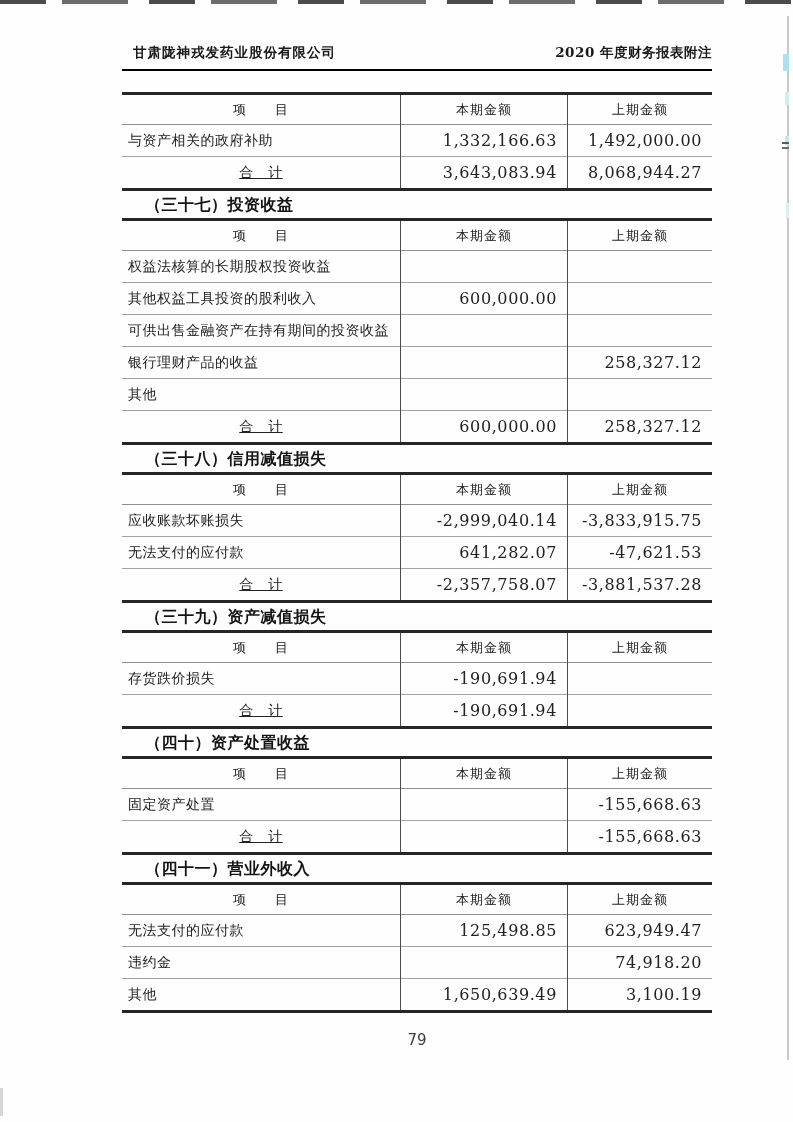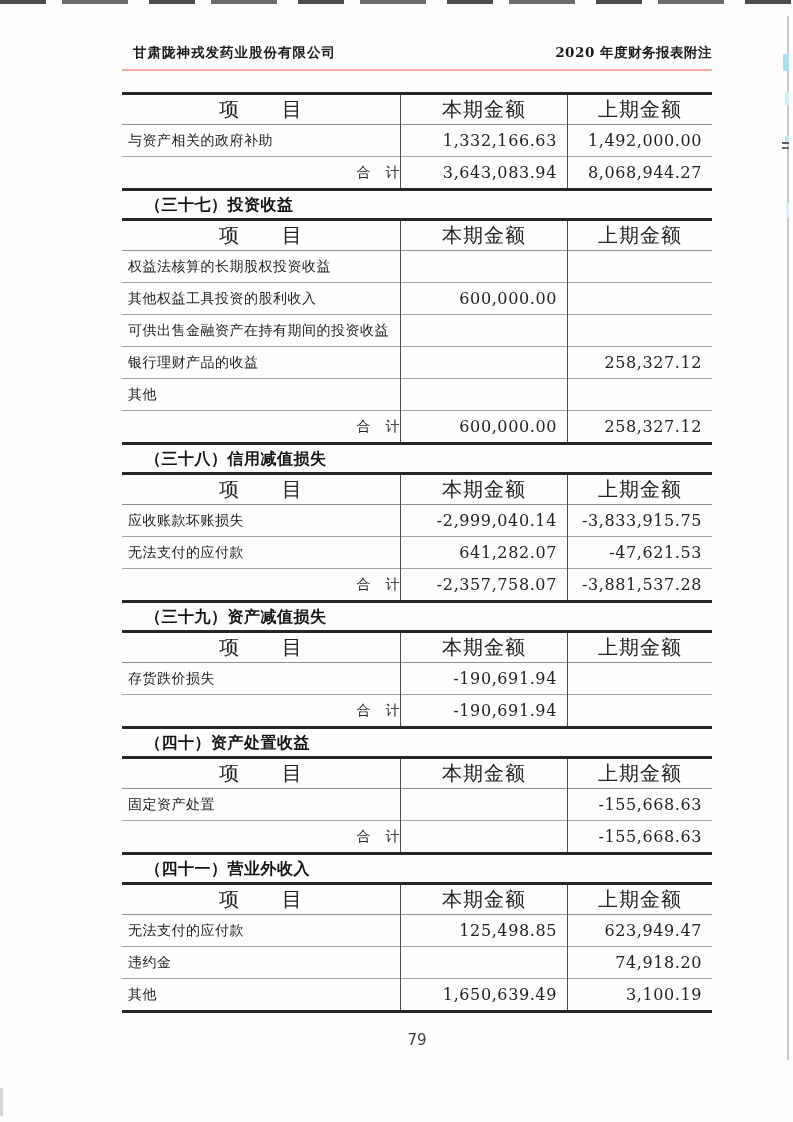--- a/index.html
+++ b/index.html
@@ -40,21 +40,21 @@
   .page {
     position: absolute;
     left: 122px;
     top: 44px;
     width: 590px;
   }
   .page-header {
     display: flex;
     justify-content: space-between;
     align-items: flex-end;
-    border-bottom: 2px solid #fca5a5;
+    border-bottom: 2px solid #000000;
     padding-bottom: 7px;
     font-size: 13.5px;
     font-weight: bold;
     color: #1a1a1a;
   }
   .page-header .company { padding-left: 11px; letter-spacing: 1px; }
   .page-header .doc-title { letter-spacing: 0.5px; margin-left: 25px; }
 
   .section-title {
     font-size: 16px;
@@ -73,21 +73,21 @@
     border-bottom: 3px solid #262626;
     margin: 0;
   }
   table.fin-table.first { margin-top: 21px; }
   col.c1 { width: 47.2%; }
   col.c2 { width: 28.3%; }
   col.c3 { width: 24.5%; }
 
   .fin-table th {
     height: 29px;
-    font-size: 20px;
+    font-size: 13px;
     font-weight: normal;
     color: #222;
     text-align: center;
     letter-spacing: 1px;
     padding: 0;
   }
   .fin-table td {
     height: 31px;
     font-size: 16px;
     color: #222;
@@ -103,22 +103,23 @@
   }
   .fin-table td.val {
     text-align: right;
     padding-right: 10px;
     letter-spacing: 0.6px;
   }
   .fin-table .colsep { border-left: 1px solid #4d4d4d; }
   .fin-table tbody tr td { border-top: 1px solid #a3a3a3; }
   .fin-table tbody tr:first-child td { border-top: 1px solid #8f8f8f; }
   .fin-table tr.total-row td.lbl {
-    text-align: right;
+    text-align: center;
     padding-left: 0;
+    text-decoration: underline;
   }
 
   .page-number {
     margin-top: 18px;
     text-align: center;
     font-size: 15px;
     color: #3c3c3c;
     font-family: "DejaVu Sans", "Liberation Sans", sans-serif;
   }
 </style>

